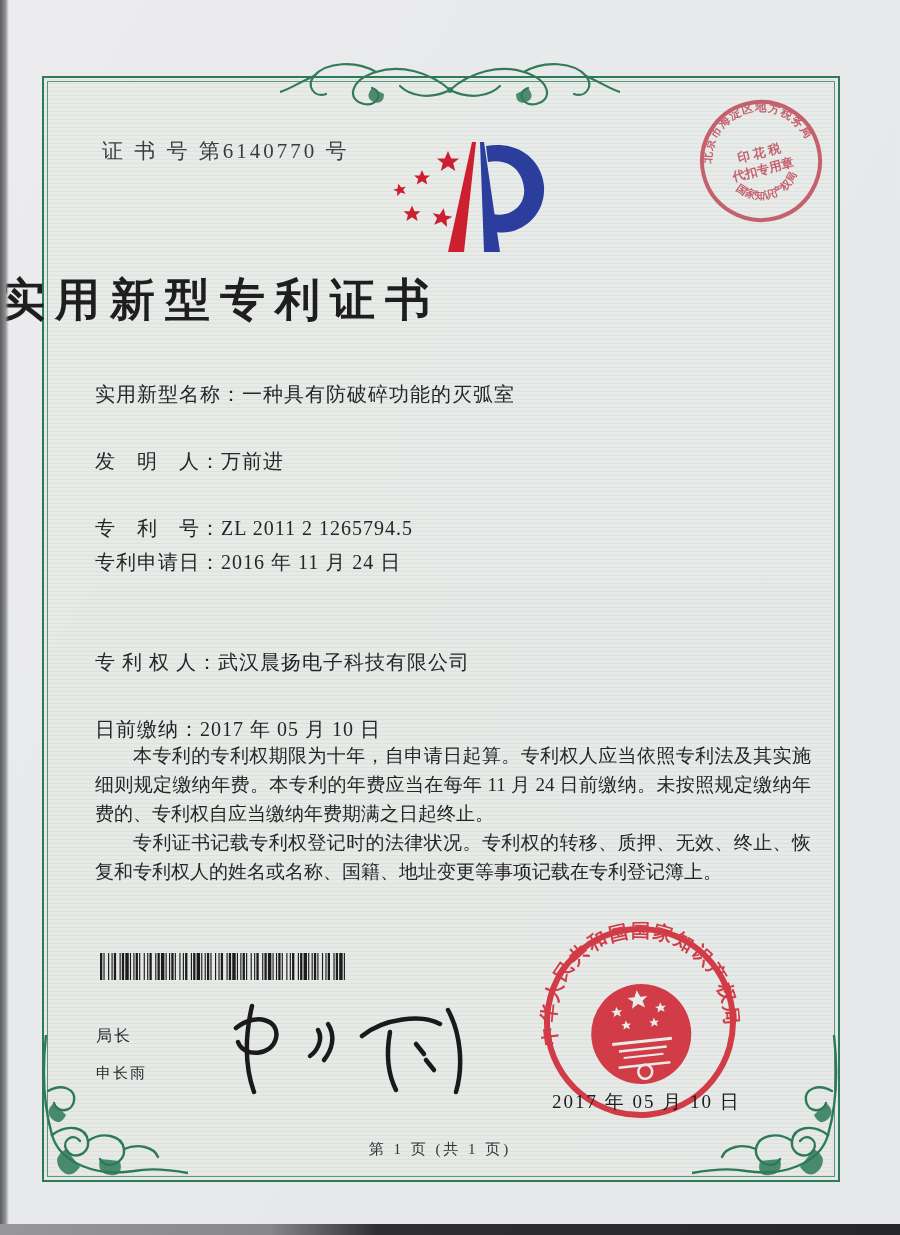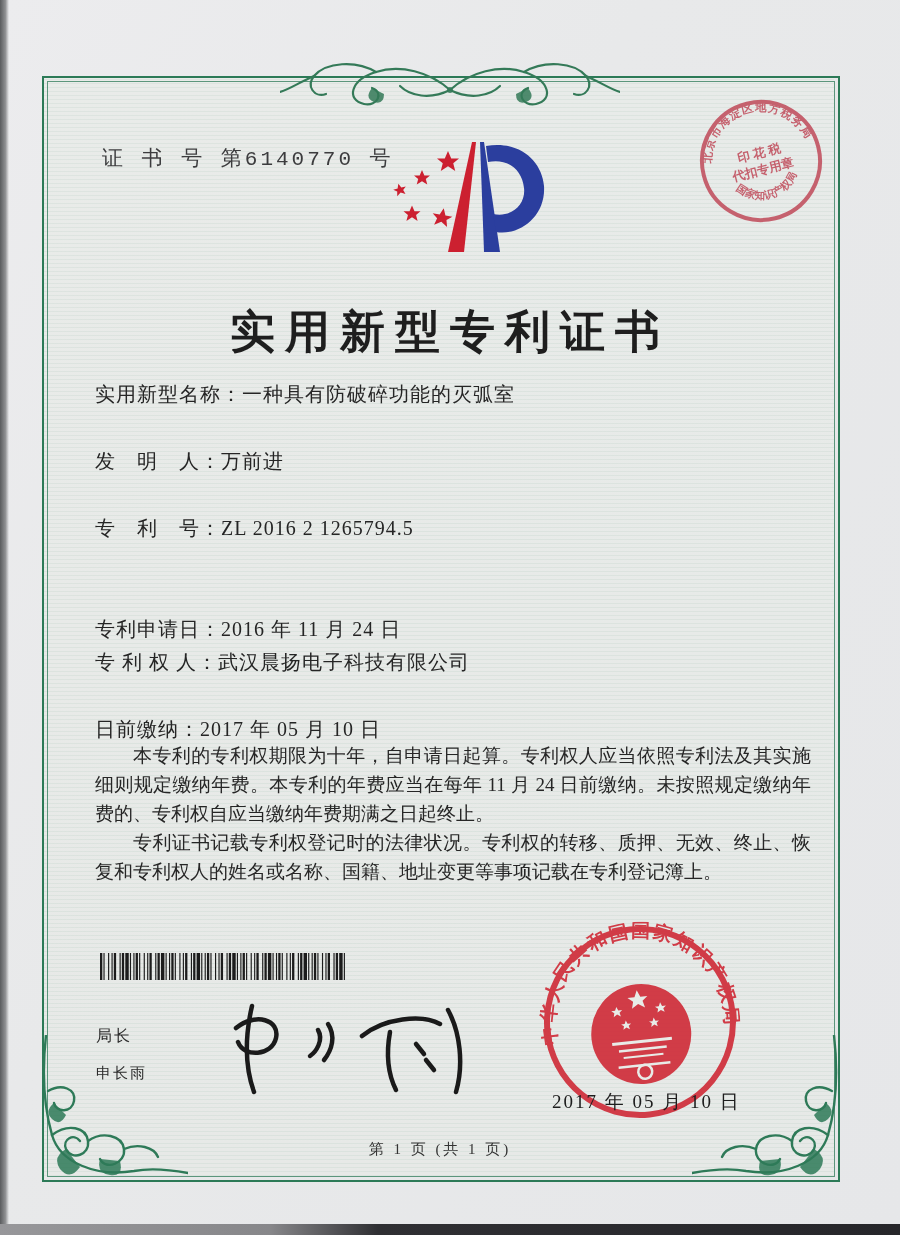--- a/index.html
+++ b/index.html
@@ -17,24 +17,24 @@
   
   .texture{position:absolute;left:44px;top:78px;width:790px;height:1098px;
     background:
       repeating-linear-gradient(0deg, rgba(90,150,120,0.10) 0 1px, rgba(255,255,255,0) 1px 4px),
       linear-gradient(180deg,#e9ece9, #e7eae7);
     opacity:.8;}
   .frame{position:absolute;left:42px;top:76px;width:794px;height:1102px;
     border:2px solid #2c7a57;}
   .frame::after{content:"";position:absolute;inset:3px;border:1px solid rgba(44,122,87,.75);}
   .ornament{position:absolute;pointer-events:none;}
-  .cert-no{position:absolute;left:102px;top:144px;font-size:21px;letter-spacing:3px;color:#3c3c3e;font-family:Liberation Mono, monospace;}
+  .cert-no{position:absolute;left:102px;top:137px;font-size:21px;letter-spacing:3px;color:#3c3c3e;}
   .logo{position:absolute;left:360px;top:138px;width:190px;height:132px;}
-  .title{position:absolute;left:0;top:270px;width:900px;text-align:center;
-    font-size:45px;font-weight:bold;letter-spacing:10px;color:#1e1e1e;margin-top:32px;}
+  .title{position:absolute;left:0;top:270px;width:900px;
+    font-size:45px;font-weight:bold;letter-spacing:10px;color:#1e1e1e;}
   .field-row{position:absolute;left:95px;width:720px;font-size:20px;color:#252525;
     letter-spacing:1px;white-space:nowrap;}
   .paras{position:absolute;left:95px;top:741px;width:716px;font-size:19px;
     line-height:29px;text-align:justify;color:#262626;}
   .paras p{margin:0;text-indent:2em;}
   .barcode{position:absolute;left:100px;top:953px;width:246px;height:27px;}
   .director-title{position:absolute;left:96px;top:1026px;font-size:16px;letter-spacing:2px;}
   .director-name{position:absolute;left:96px;top:1064px;font-size:15px;letter-spacing:2px;}
   .signature{position:absolute;left:222px;top:992px;width:250px;height:112px;}
   .tax-stamp{position:absolute;left:698px;top:98px;width:126px;height:126px;transform:rotate(-14deg);opacity:.88;}
@@ -139,23 +139,23 @@
 
   <div class="title">实用新型专利证书</div>
 
   <div class="field-row" style="top:381px;">
     <span>实用新型名称：</span><span>一种具有防破碎功能的灭弧室</span>
   </div>
   <div class="field-row" style="top:448px;">
     <span>发　明　人：</span><span>万前进</span>
   </div>
   <div class="field-row" style="top:515px;">
-    <span>专　利　号：</span><span>ZL 2016 2 1265794.5</span>
-  </div>
-  <div class="field-row" style="top:616px;">
+    <span>专　利　号：</span><span>ZL 2011 2 1265794.5</span>
+  </div>
+  <div class="field-row" style="top:549px;">
     <span>专利申请日：</span><span>2016 年 11 月 24 日</span>
   </div>
   <div class="field-row" style="top:649px;">
     <span>专 利 权 人：</span><span>武汉晨扬电子科技有限公司</span>
   </div>
   <div class="field-row" style="top:716px;">
     <span>日前缴纳：</span><span>2017 年 05 月 10 日</span>
   </div>
 
   <div class="paras">

